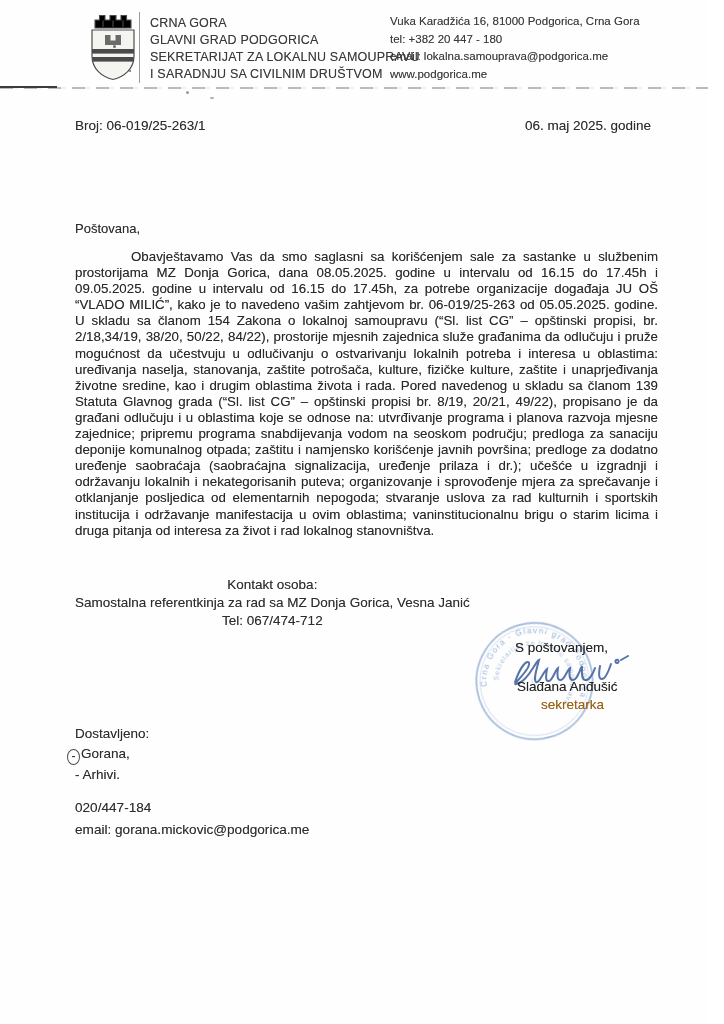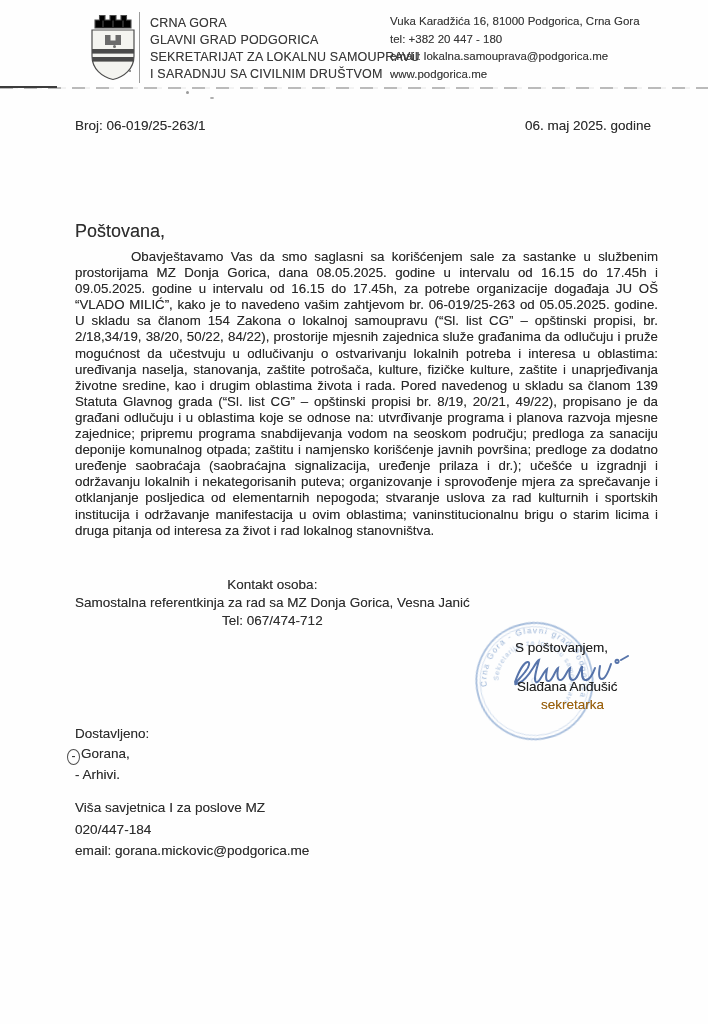--- a/index.html
+++ b/index.html
@@ -16,21 +16,21 @@
   .org{left:150px;top:15px;font-size:12.5px;line-height:17px;letter-spacing:.2px;color:#3a3a3a;}
   .lh-contact{left:390px;top:13px;font-size:11.5px;line-height:17.5px;color:#3a3a3a;}
 
   .sep{left:0;top:87px;width:724px;height:2px;
     background:repeating-linear-gradient(90deg, rgba(90,90,90,.55) 0 13px, rgba(120,120,120,.12) 13px 18px, transparent 18px 24px);
     opacity:.75;}
   .sep-dark{left:0;top:86px;width:57px;height:2.4px;background:#3c3c3c;}
 
   .refrow{left:75px;top:118px;width:576px;display:flex;justify-content:space-between;font-size:13.5px;gap:47px;}
   .recipient{left:88px;top:162px;font-size:13.5px;font-weight:bold;line-height:17.5px;color:#222;}
-  .salutation{left:75px;top:221px;font-size:18px;}
+  .salutation{left:75px;top:221px;font-size:13px;}
 
   .bodytext{left:75px;top:249px;width:583px;font-size:13.3px;line-height:16.1px;
     text-align:justify;text-indent:56px;color:#292929;}
 
   .contact{left:75px;top:576px;font-size:13.5px;line-height:18px;text-align:center;}
 
   
   .stamp{left:455px;top:601px;opacity:.8;transform:rotate(-14deg);filter:blur(.3px);}
   .closing{left:515px;top:640px;font-size:13.5px;color:#222;}
   .sig-svg{left:505px;top:652px;}
@@ -145,21 +145,20 @@
 
   <div class="abs distribution scan">
     <div>Dostavljeno:</div>
     <div class="dist-item1">
       <span class="circle-dash">-</span><span>Gorana,</span>
     </div>
     <div>- Arhivi.</div>
   </div>
 
   <div class="abs footer-contact scan">
-    <div>Viša savjetnica I za poslove MZ</div>
     <div>020/447-184</div>
     <div>email: gorana.mickovic@podgorica.me</div>
   </div>
 
   <div class="speck s1"></div>
   <div class="speck s2"></div>
   <div class="speck s3"></div>
   <div class="speck s4"></div>
 </div>
 

